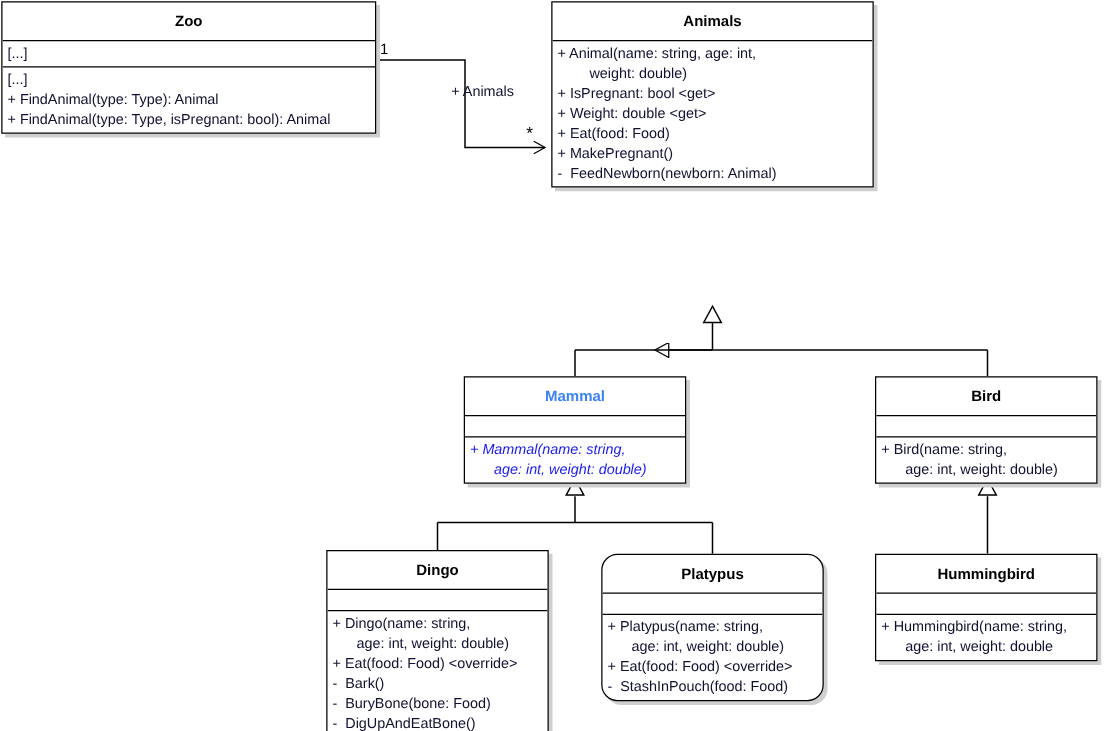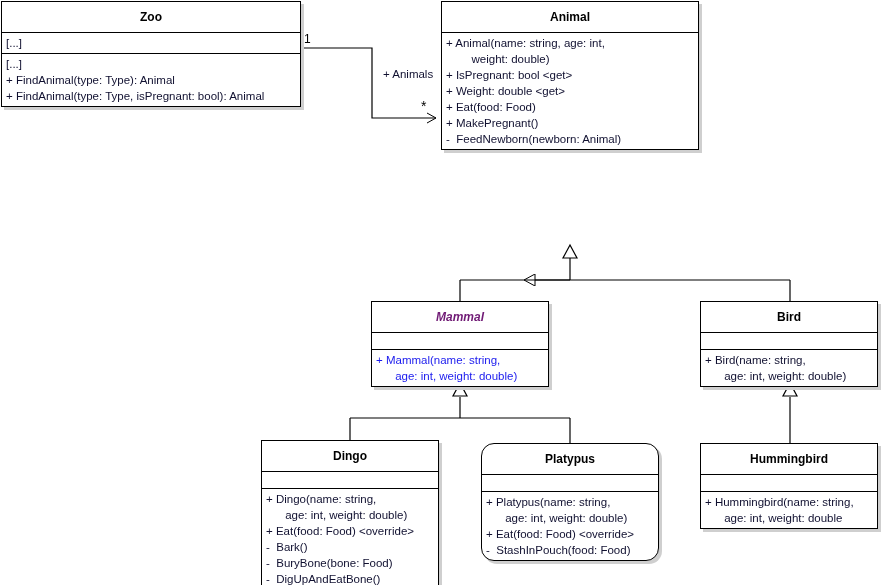--- a/index.html
+++ b/index.html
@@ -43,40 +43,40 @@
   .uml-title {
     text-align: center;
     font-weight: bold;
     padding: 7px 4px 7px 4px;
     border-bottom: 1px solid #000000;
     font-size: 12px;
     color: #000000;
     white-space: nowrap;
   }
   .uml-title.abstract {
-    color: #701a75;
-    font-style: italic;
+    color: #3b82f6;
   }
   .uml-section {
     border-bottom: 1px solid #000000;
     padding: 2px 0 2px 0;
   }
   .uml-section.last {
     border-bottom: none;
   }
   .uml-section.empty {
     height: 16px;
     padding: 0;
   }
   .uml-row {
     padding: 0 3px 0 4px;
     white-space: pre;
   }
   .uml-row.blue {
     color: #1a1aee;
+    font-style: italic;
   }
 
   
   .edge-label {
     position: absolute;
     font-size: 11.5px;
     line-height: 14px;
     color: #101030;
     white-space: nowrap;
   }
@@ -137,21 +137,21 @@
       <div class="uml-row">[...]</div>
     </div>
     <div class="uml-section last">
       <div class="uml-row">[...]</div>
       <div class="uml-row">+ FindAnimal(type: Type): Animal</div>
       <div class="uml-row">+ FindAnimal(type: Type, isPregnant: bool): Animal</div>
     </div>
   </div>
 
   <div class="uml-class" id="cls-animal" style="left:441px; top:1px; width:258px;">
-    <div class="uml-title">Animal</div>
+    <div class="uml-title">Animals</div>
     <div class="uml-section last">
       <div class="uml-row">+ Animal(name: string, age: int,</div>
       <div class="uml-row">        weight: double)</div>
       <div class="uml-row">+ IsPregnant: bool &lt;get&gt;</div>
       <div class="uml-row">+ Weight: double &lt;get&gt;</div>
       <div class="uml-row">+ Eat(food: Food)</div>
       <div class="uml-row">+ MakePregnant()</div>
       <div class="uml-row">-  FeedNewborn(newborn: Animal)</div>
     </div>
   </div>
@@ -202,17 +202,17 @@
     <div class="uml-title">Hummingbird</div>
     <div class="uml-section empty"></div>
     <div class="uml-section last">
       <div class="uml-row">+ Hummingbird(name: string,</div>
       <div class="uml-row">      age: int, weight: double</div>
     </div>
   </div>
 
   <div class="edge-label mult" style="left:304px; top:32px;">1</div>
 
-  <div class="edge-label" style="left:383px; top:67px;">+ Animals</div>
+  <div class="edge-label" style="left:361px; top:67px;">+ Animals</div>
 
   <div class="edge-label star" style="left:421px; top:99px;">*</div>
 
 </div>
 
 </body></html>

